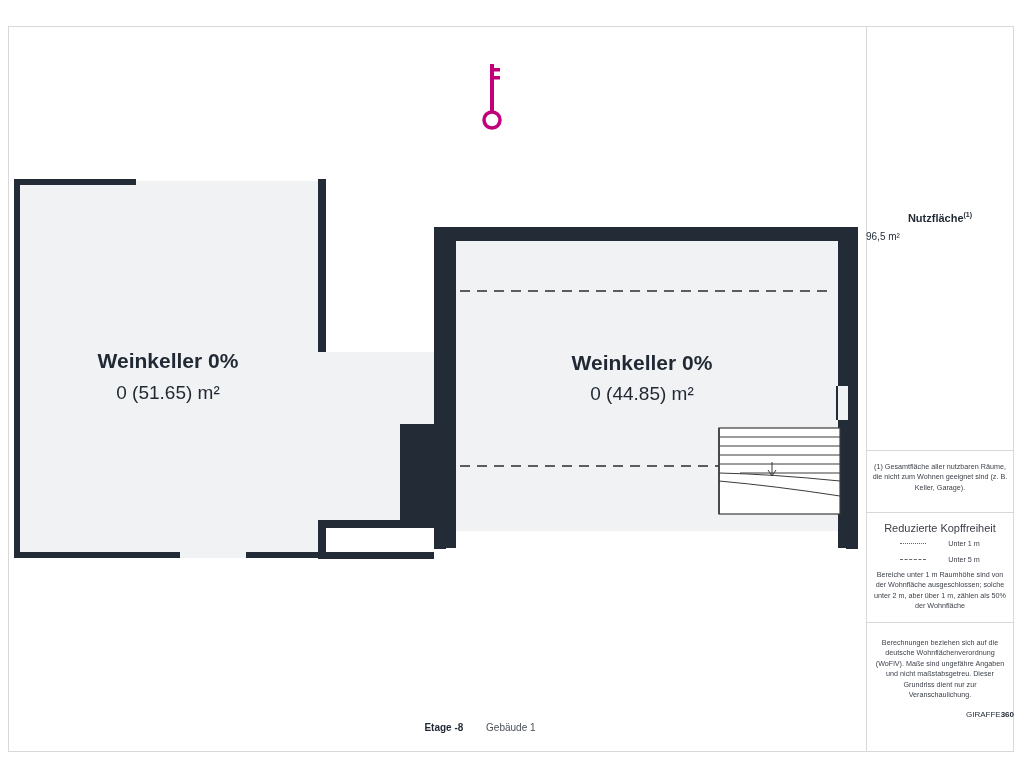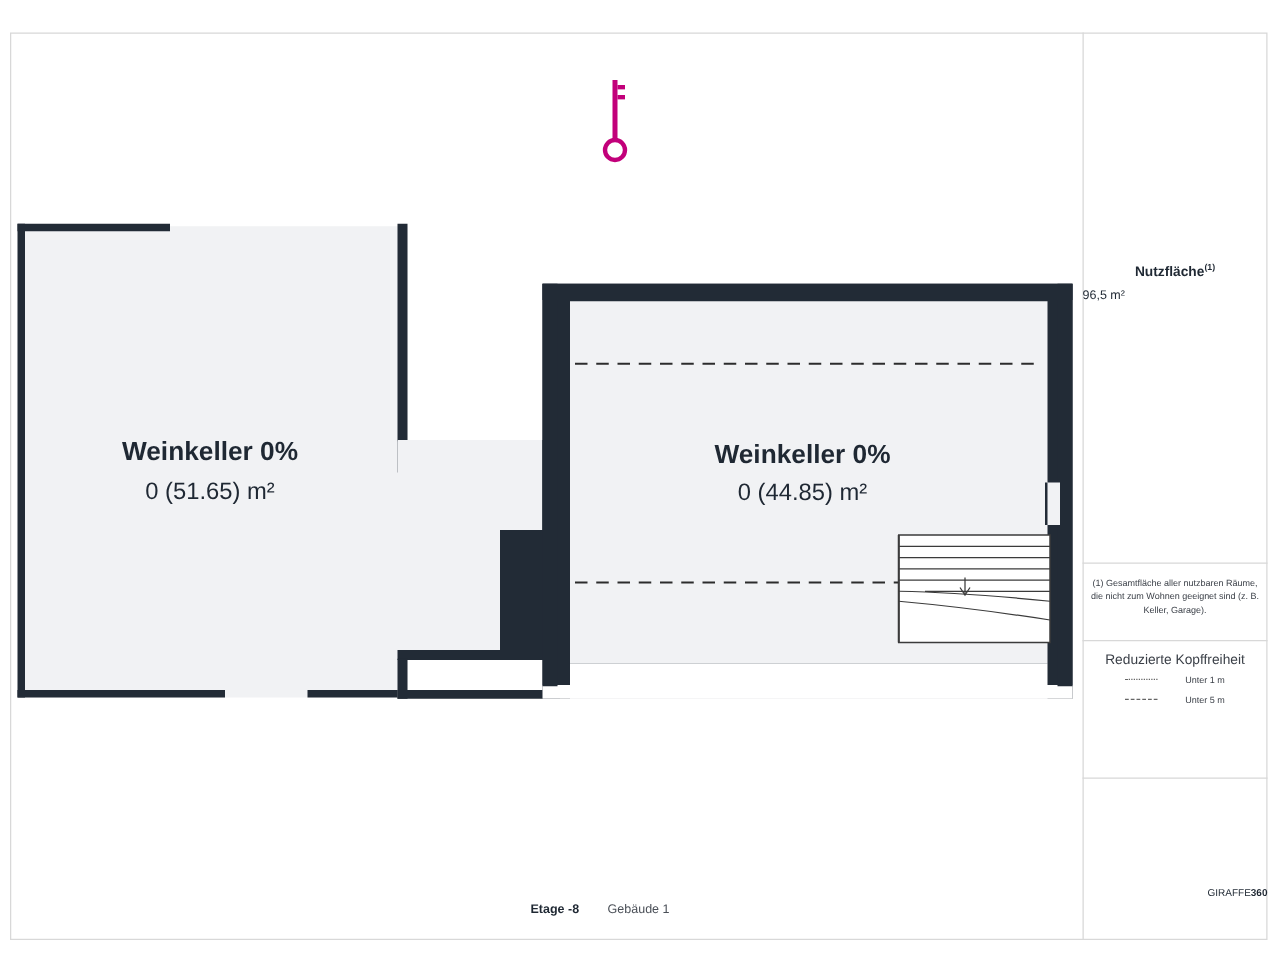--- a/index.html
+++ b/index.html
@@ -244,21 +244,23 @@
 
   <div class="panel-note note-legend-title">Reduzierte Kopffreiheit</div>
   <div class="legend-row r1">
     <span class="legend-line dotted"></span>
     <span>Unter 1 m</span>
   </div>
   <div class="legend-row r2">
     <span class="legend-line dashed"></span>
     <span>Unter 5 m</span>
   </div>
-
+  <div class="panel-note note-2">Bereiche unter 1 m Raumhöhe sind von der Wohnfläche ausgeschlossen; solche unter 2 m, aber über 1 m, zählen als 50% der Wohnfläche</div>
+
+  <div class="panel-note note-3">Berechnungen beziehen sich auf die deutsche Wohnflächenverordnung (WoFlV). Maße sind ungefähre Angaben und nicht maßstabsgetreu. Dieser Grundriss dient nur zur Veranschaulichung.</div>
 
   <div class="brand">
     <span>GIRAFFE</span><b>360</b>
   </div>
 
   <div class="footer">
     <b>Etage -8</b>
     <span class="bld">Gebäude 1</span>
   </div>
 

